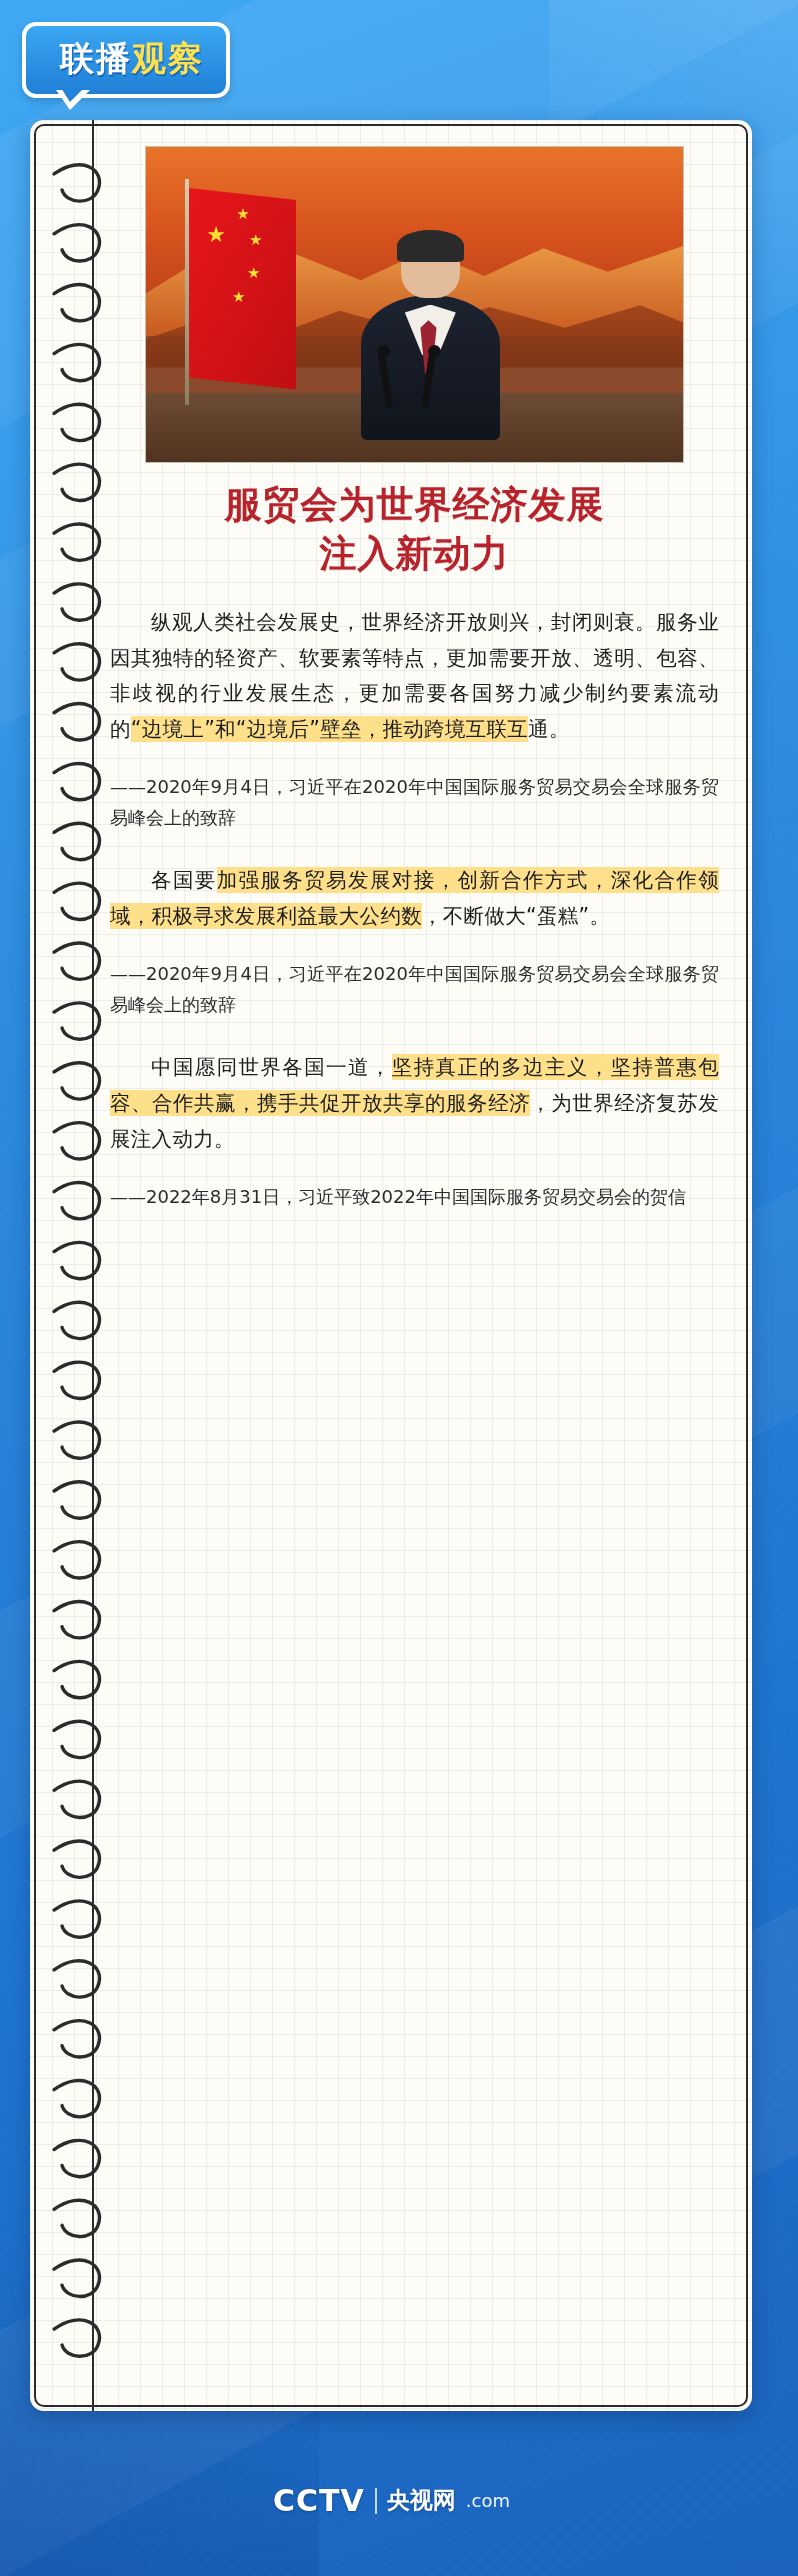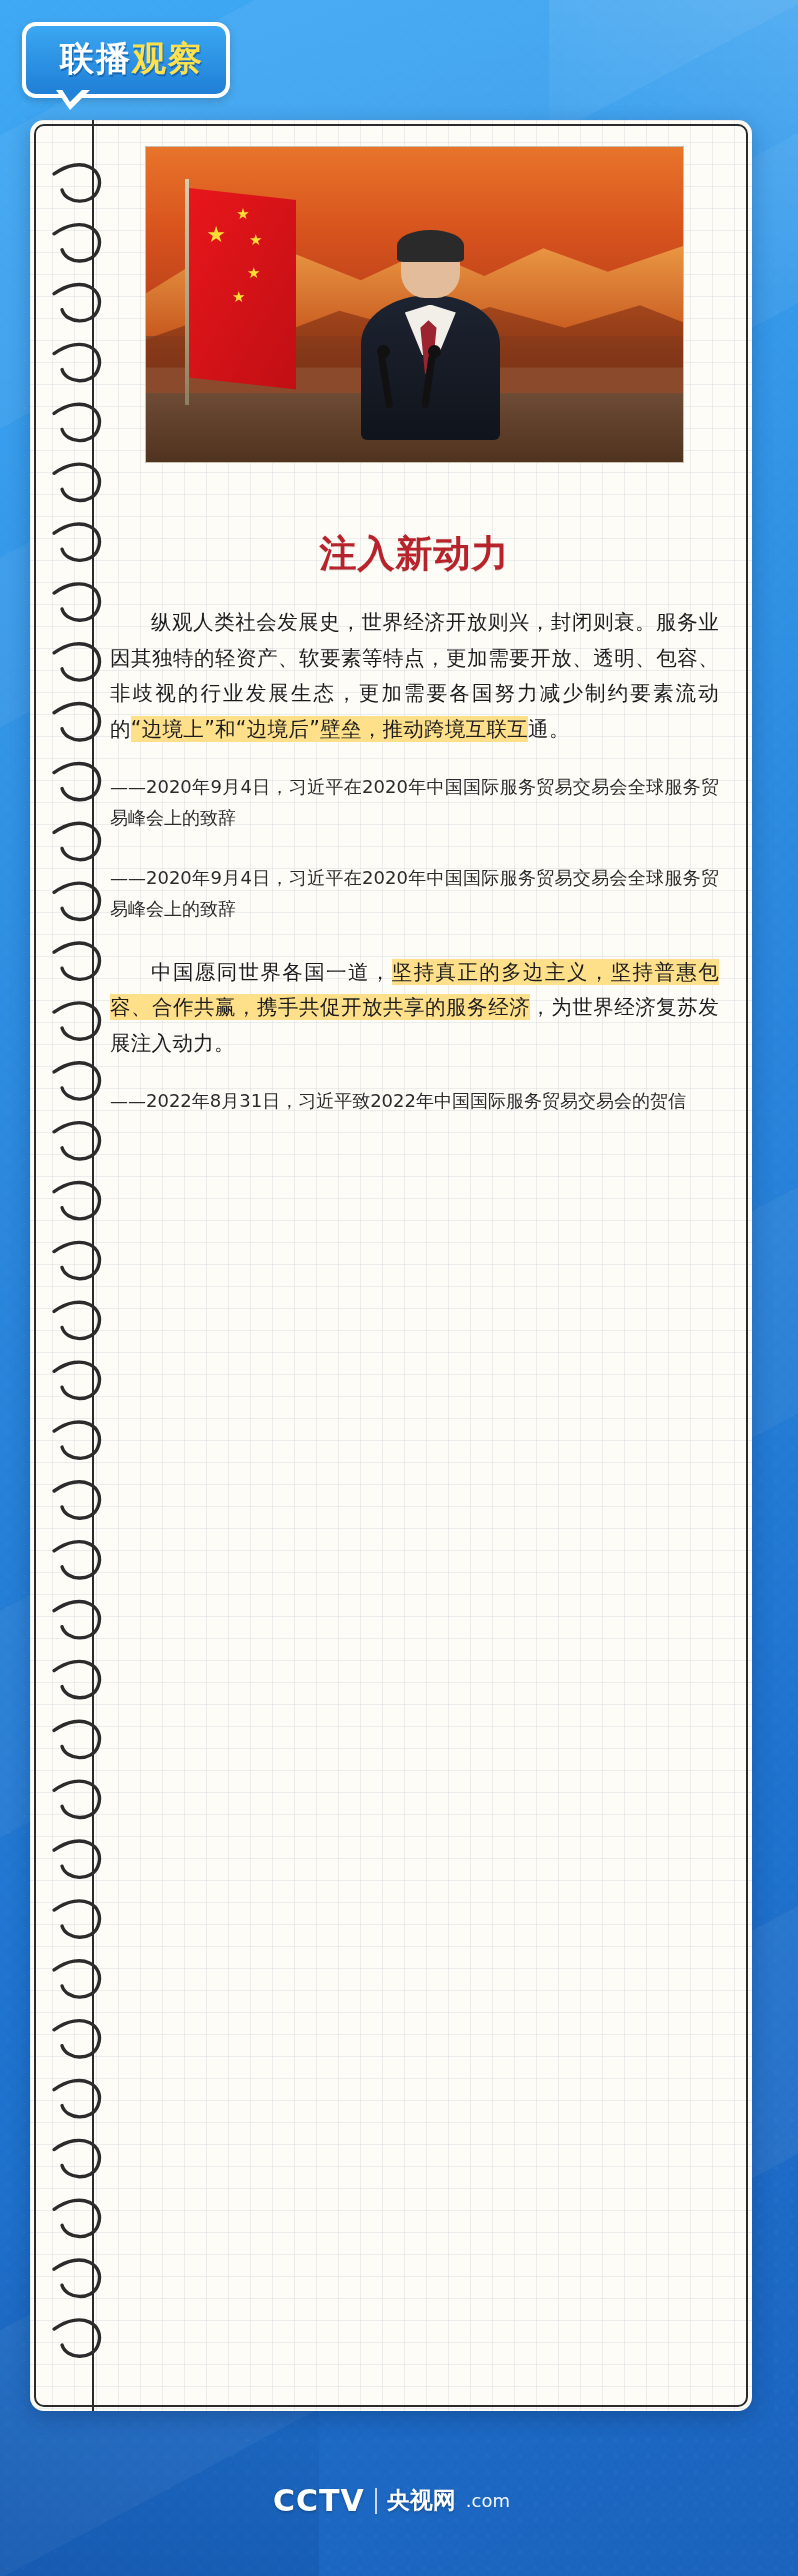--- a/index.html
+++ b/index.html
@@ -368,30 +368,31 @@
       <div class="person-tie"></div>
       <div class="person-head"></div>
       <div class="person-hair"></div>
       <div class="mic m1"></div>
       <div class="mic m2"></div>
       <div class="mic-head h1"></div>
       <div class="mic-head h2"></div>
     </div>
 
     <h1 class="title">
-      <br>
+      <span>服贸会为世界经济发展</span><br>
       <span>注入新动力</span>
     </h1>
 
     <div class="quote-block">
       <p class="quote-body"><span>纵观人类社会发展史，世界经济开放则兴，封闭则衰。服务业因其独特的轻资产、软要素等特点，更加需要开放、透明、包容、非歧视的行业发展生态，更加需要各国努力减少制约要素流动的</span><span class="hl">“边境上”和“边境后”壁垒，推动跨境互联互</span><span>通。</span></p>
       <p class="quote-source">——2020年9月4日，习近平在2020年中国国际服务贸易交易会全球服务贸易峰会上的致辞</p>
     </div>
 
     <div class="quote-block">
+      <p class="quote-body"><span>各国要</span><span class="hl">加强服务贸易发展对接，创新合作方式，深化合作领域，积极寻求发展利益最大公约数</span><span>，不断做大“蛋糕”。</span></p>
       <p class="quote-source">——2020年9月4日，习近平在2020年中国国际服务贸易交易会全球服务贸易峰会上的致辞</p>
     </div>
 
     <div class="quote-block">
     </div>
 
     <div class="quote-block">
       <p class="quote-body"><span>中国愿同世界各国一道，</span><span class="hl">坚持真正的多边主义，坚持普惠包容、合作共赢，携手共促开放共享的服务经济</span><span>，为世界经济复苏发展注入动力。</span></p>
       <p class="quote-source">——2022年8月31日，习近平致2022年中国国际服务贸易交易会的贺信</p>
     </div>

